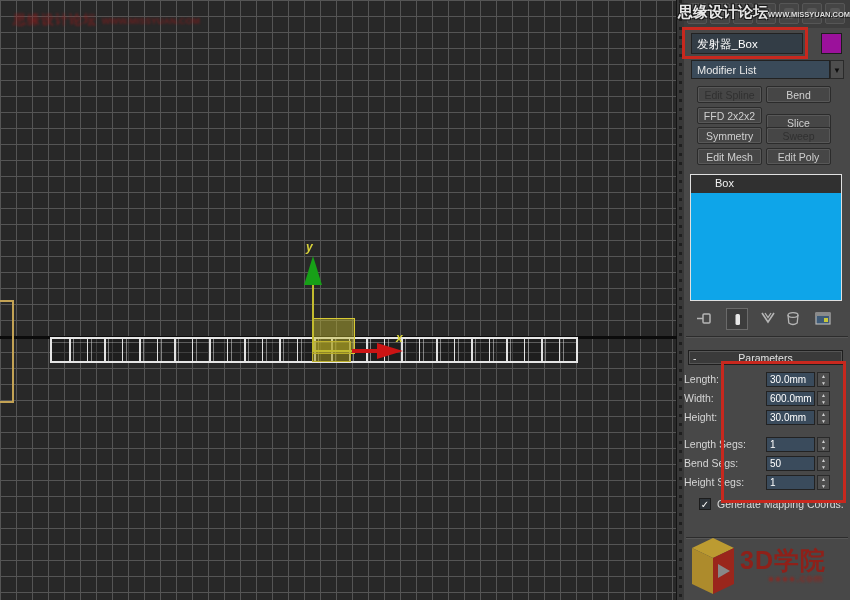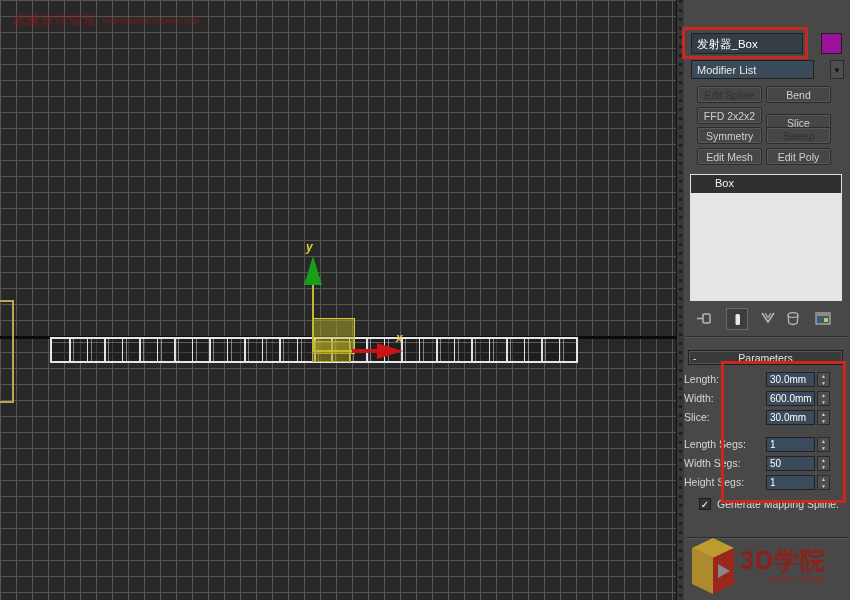--- a/index.html
+++ b/index.html
@@ -90,39 +90,39 @@
 
   .name-field {
     position:absolute; left:7px; top:33px; width:112px; height:21px;
     background:#333d46; border:1px solid #222; color:#fff; font-size:11.5px;
     line-height:20px; padding-left:5px;
   }
   .color-swatch { position:absolute; left:137px; top:33px; width:21px; height:21px; background:#9b119b; border:1px solid #1d1d1d; }
   .hl-name { position:absolute; left:-2px; top:27px; width:126px; height:32px; border:3px solid #c8281e; z-index:20; pointer-events:none; }
 
   .modlist {
-    position:absolute; left:7px; top:60px; width:123px; height:19px;
+    position:absolute; left:7px; top:60px; width:139px; height:19px;
     background:#3a4a59; border:1px solid #222; color:#e9e9e9; font-size:11px;
     line-height:18px; padding-left:5px;
   }
   .modlist-arrow {
     position:absolute; left:146px; top:60px; width:14px; height:19px; background:#4e4e4e;
     border:1px solid #2a2a2a; color:#0d0d0d; font-size:8px; text-align:center; line-height:19px;
   }
 
   .mod-btn {
     position:absolute; width:65px; height:17px; background:#464646;
     border:1px solid #2b2b2b; box-shadow:inset 0 0 0 1px #585858; border-radius:2px;
     color:#cfcfcf; font-size:10.5px; text-align:center; line-height:16px;
   }
   .mod-btn.disabled { color:#303030; }
 
   .stack {
     position:absolute; left:6px; top:174px; width:152px; height:127px;
-    border:1px solid #e0e0e0; background:#e5e5e5;
+    border:1px solid #e0e0e0; background:#0ea5e9;
   }
   .stack-row { height:18px; background:#303030; color:#f2f2f2; font-size:11px; line-height:17px; padding-left:24px; }
 
   .stack-tools { position:absolute; left:0; top:306px; width:166px; height:26px; }
   .stk { position:absolute; top:2px; width:22px; height:22px; }
   .stk svg { width:22px; height:22px; }
   .stk.active { border:1px solid #6a6a6a; background:#3d3d3d; }
 
   .sep { position:absolute; left:2px; top:336px; width:162px; height:1px; background:#2c2c2c; box-shadow:0 1px 0 #575757; }
 
@@ -249,20 +249,32 @@
   <div class="gizmo-x-stem"></div>
   <div class="gizmo-x-arrow"></div>
   <div class="axis-label y">y</div>
   <div class="axis-label x">x</div>
 </div>
 
 <div class="splitter"></div>
 
 <div class="panel">
 
+  <div class="panel-topbar">
+    <div class="tb-btn" style="left:3px"></div>
+    <div class="tb-btn" style="left:26px"></div>
+    <div class="tb-btn" style="left:49px"></div>
+    <div class="tb-btn" style="left:72px"></div>
+    <div class="tb-btn" style="left:95px"></div>
+    <div class="tb-btn" style="left:118px"></div>
+    <div class="tb-btn" style="left:141px"></div>
+    <div class="wm-topright">
+      <span class="cn">思缘设计论坛</span><span class="en">WWW.MISSYUAN.COM</span>
+    </div>
+  </div>
 
   <div class="name-field">发射器_Box</div>
   <div class="color-swatch"></div>
   <div class="hl-name"></div>
 
   <div class="modlist">Modifier List</div>
   <div class="modlist-arrow">▼</div>
 
   <div class="mod-btn disabled" style="left:13px; top:86px">Edit Spline</div>
   <div class="mod-btn" style="left:82px; top:86px">Bend</div>
@@ -321,45 +333,45 @@
     <div class="plabel">Length:</div>
     <div class="pinput">30.0mm</div>
     <div class="pspin"><span>▲</span><br><span>▼</span></div>
   </div>
   <div class="prow" style="top:391px">
     <div class="plabel">Width:</div>
     <div class="pinput">600.0mm</div>
     <div class="pspin"><span>▲</span><br><span>▼</span></div>
   </div>
   <div class="prow" style="top:410px">
-    <div class="plabel">Slice:</div>
+    <div class="plabel">Height:</div>
     <div class="pinput">30.0mm</div>
     <div class="pspin"><span>▲</span><br><span>▼</span></div>
   </div>
   <div class="prow" style="top:437px">
     <div class="plabel">Length Segs:</div>
     <div class="pinput">1</div>
     <div class="pspin"><span>▲</span><br><span>▼</span></div>
   </div>
   <div class="prow" style="top:456px">
-    <div class="plabel">Width Segs:</div>
+    <div class="plabel">Bend Segs:</div>
     <div class="pinput">50</div>
     <div class="pspin"><span>▲</span><br><span>▼</span></div>
   </div>
   <div class="prow" style="top:475px">
     <div class="plabel">Height Segs:</div>
     <div class="pinput">1</div>
     <div class="pspin"><span>▲</span><br><span>▼</span></div>
   </div>
 
   <div class="hl-params"></div>
 
   <div class="cbrow" style="top:498px">
     <div class="cbox">✓</div>
-    <div class="cblabel">Generate Mapping Spline.</div>
+    <div class="cblabel">Generate Mapping Coords.</div>
   </div>
 
   <div class="bottom-sep"></div>
 
   <div class="wm-logo">
     <svg width="54" height="62" viewBox="0 0 54 62">
       <polygon points="6,14 27,4 48,14 27,24" fill="#c9a42f"></polygon>
       <polygon points="6,14 27,24 27,60 6,50" fill="#b8932a"></polygon>
       <polygon points="27,24 48,14 48,50 27,60" fill="#a32318"></polygon>
       <polygon points="32,30 44,37 32,44" fill="#8f8f8f"></polygon>

